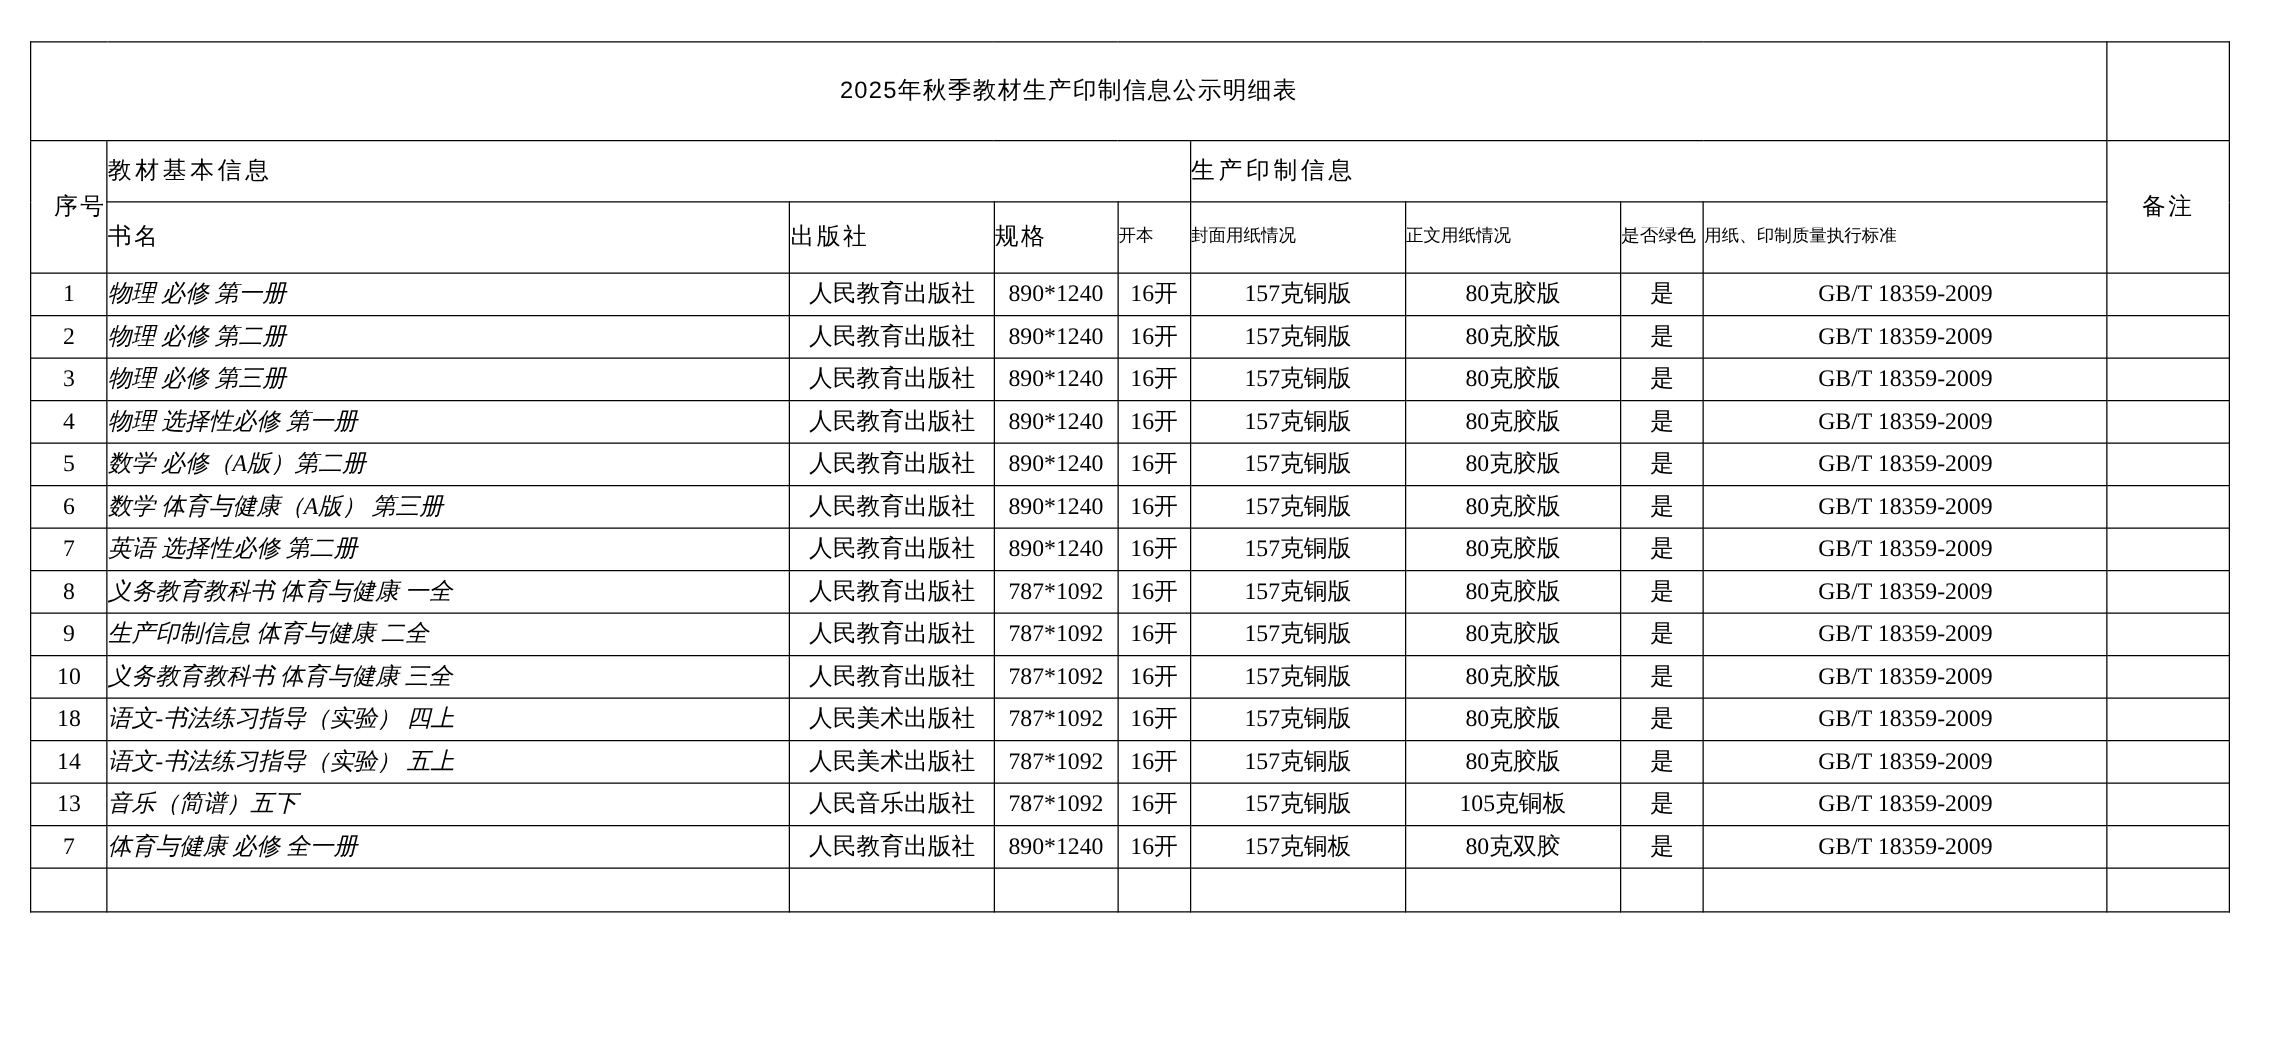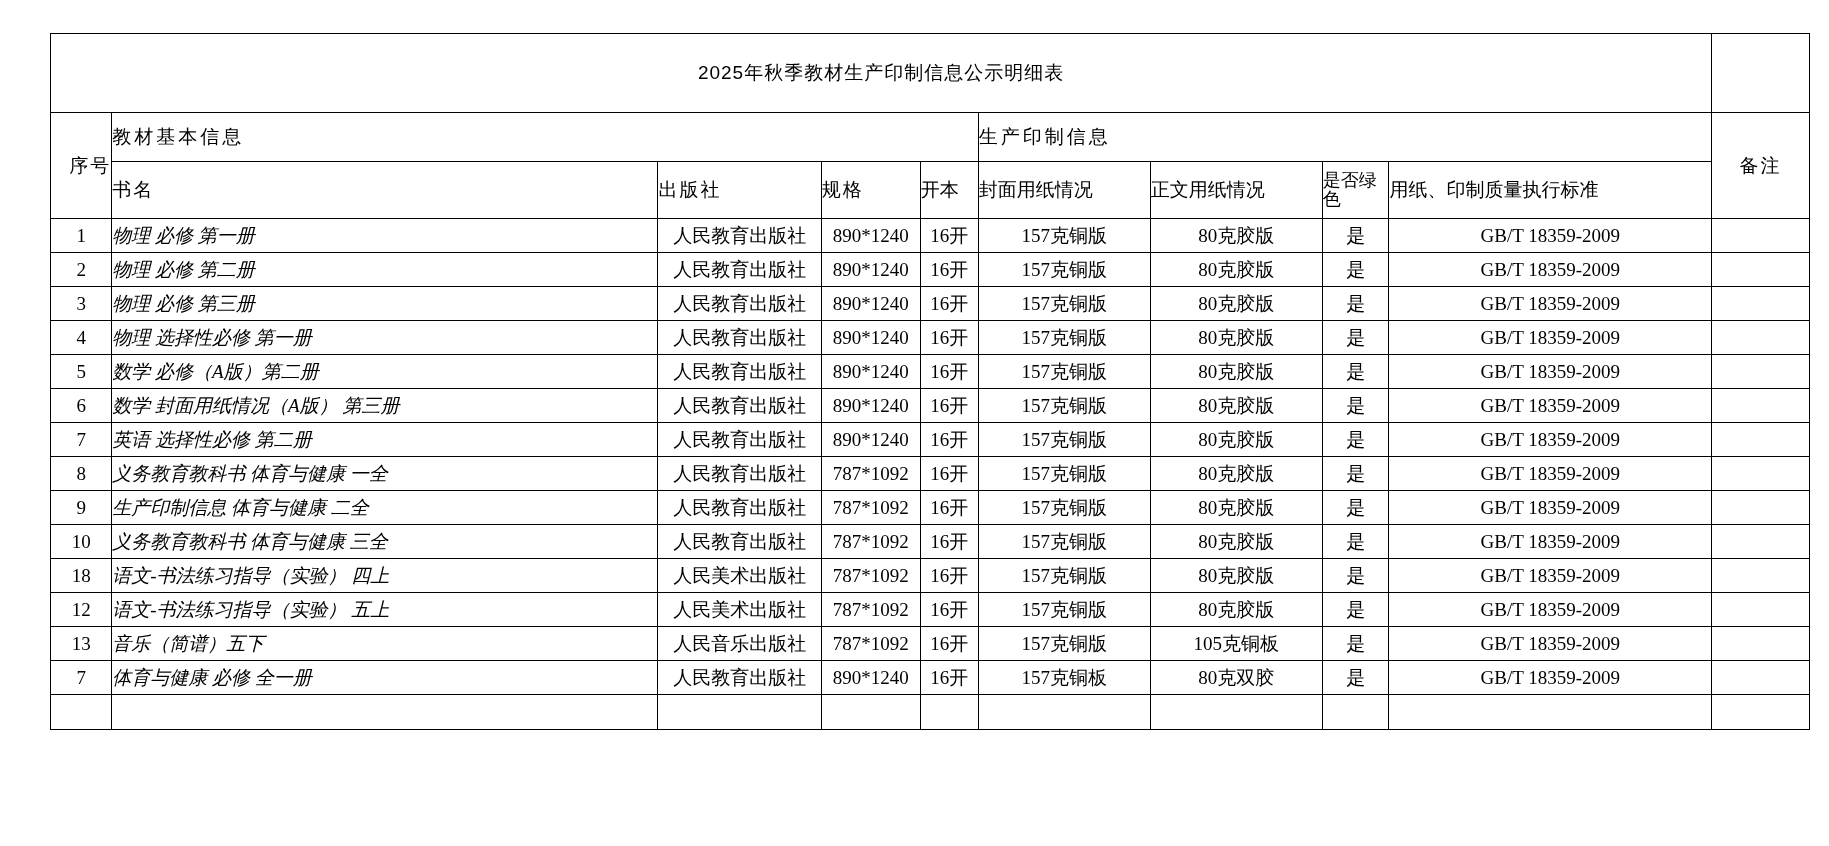--- a/index.html
+++ b/index.html
@@ -16,21 +16,21 @@
   }
   .page {
     position: relative;
     width: 1829px;
     height: 846px;
     background: #ffffff;
     box-sizing: border-box;
   }
   .sheet {
     position: absolute;
-    left: 50px;
+    left: 24px;
     top: 33px;
     width: 1596px;
   }
   table.doc {
     border-collapse: collapse;
     table-layout: fixed;
     width: 1760px;
     background: #ffffff;
   }
   table.doc td, table.doc th {
@@ -60,25 +60,25 @@
     font-size: 20px;
     letter-spacing: 3px;
   }
   .col-head {
     height: 56px;
     text-align: left;
     font-size: 20px;
     letter-spacing: 2px;
   }
   .col-head.small {
-    font-size: 19px;
+    font-size: 14px;
     letter-spacing: 0px;
   }
   .col-head.two-line {
-    font-size: 18px;
+    font-size: 15px;
     line-height: 1.05;
     letter-spacing: 0px;
   }
   .rowhead-seq {
     text-align: right;
     font-size: 20px;
     letter-spacing: 2px;
   }
   .rowhead-note {
     text-align: center;
@@ -201,21 +201,21 @@
           <td class="c">890*1240</td>
           <td class="c">16开</td>
           <td class="c">157克铜版</td>
           <td class="c">80克胶版</td>
           <td class="c">是</td>
           <td class="c">GB/T 18359-2009</td>
           <td class="c"></td>
         </tr>
         <tr class="data-row">
           <td class="c">6</td>
-          <td class="l">数学 封面用纸情况（A版） 第三册</td>
+          <td class="l">数学 体育与健康（A版） 第三册</td>
           <td class="c">人民教育出版社</td>
           <td class="c">890*1240</td>
           <td class="c">16开</td>
           <td class="c">157克铜版</td>
           <td class="c">80克胶版</td>
           <td class="c">是</td>
           <td class="c">GB/T 18359-2009</td>
           <td class="c"></td>
         </tr>
         <tr class="data-row">
@@ -272,21 +272,21 @@
           <td class="c">人民美术出版社</td>
           <td class="c">787*1092</td>
           <td class="c">16开</td>
           <td class="c">157克铜版</td>
           <td class="c">80克胶版</td>
           <td class="c">是</td>
           <td class="c">GB/T 18359-2009</td>
           <td class="c"></td>
         </tr>
         <tr class="data-row">
-          <td class="c">12</td>
+          <td class="c">14</td>
           <td class="l">语文-书法练习指导（实验） 五上</td>
           <td class="c">人民美术出版社</td>
           <td class="c">787*1092</td>
           <td class="c">16开</td>
           <td class="c">157克铜版</td>
           <td class="c">80克胶版</td>
           <td class="c">是</td>
           <td class="c">GB/T 18359-2009</td>
           <td class="c"></td>
         </tr>

